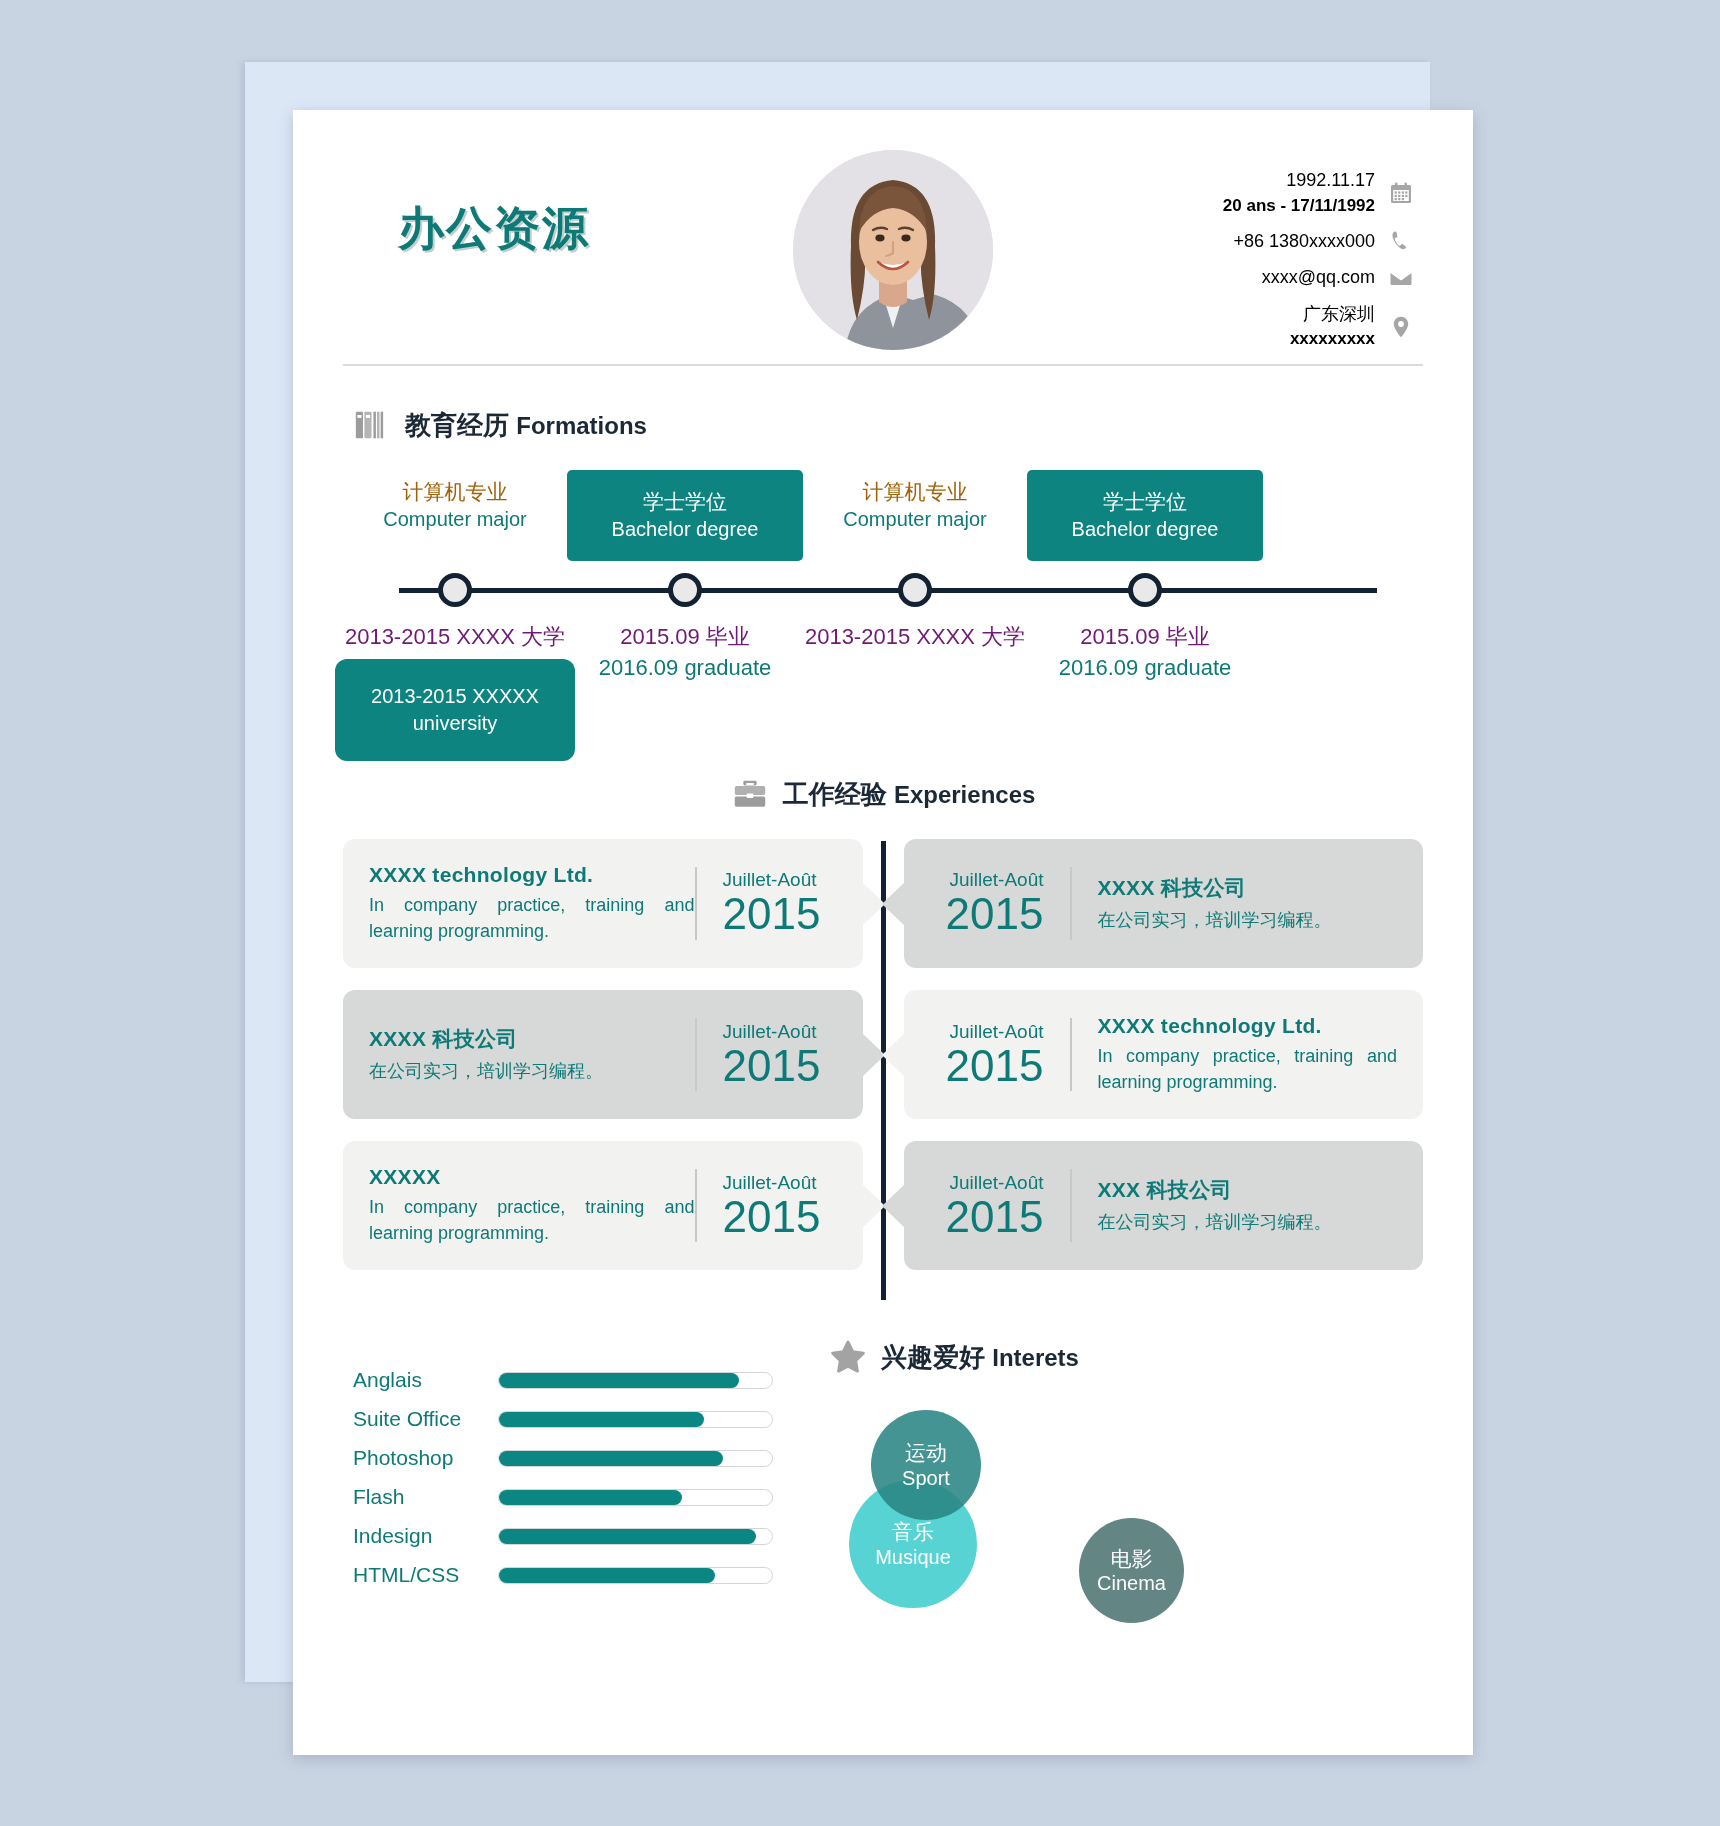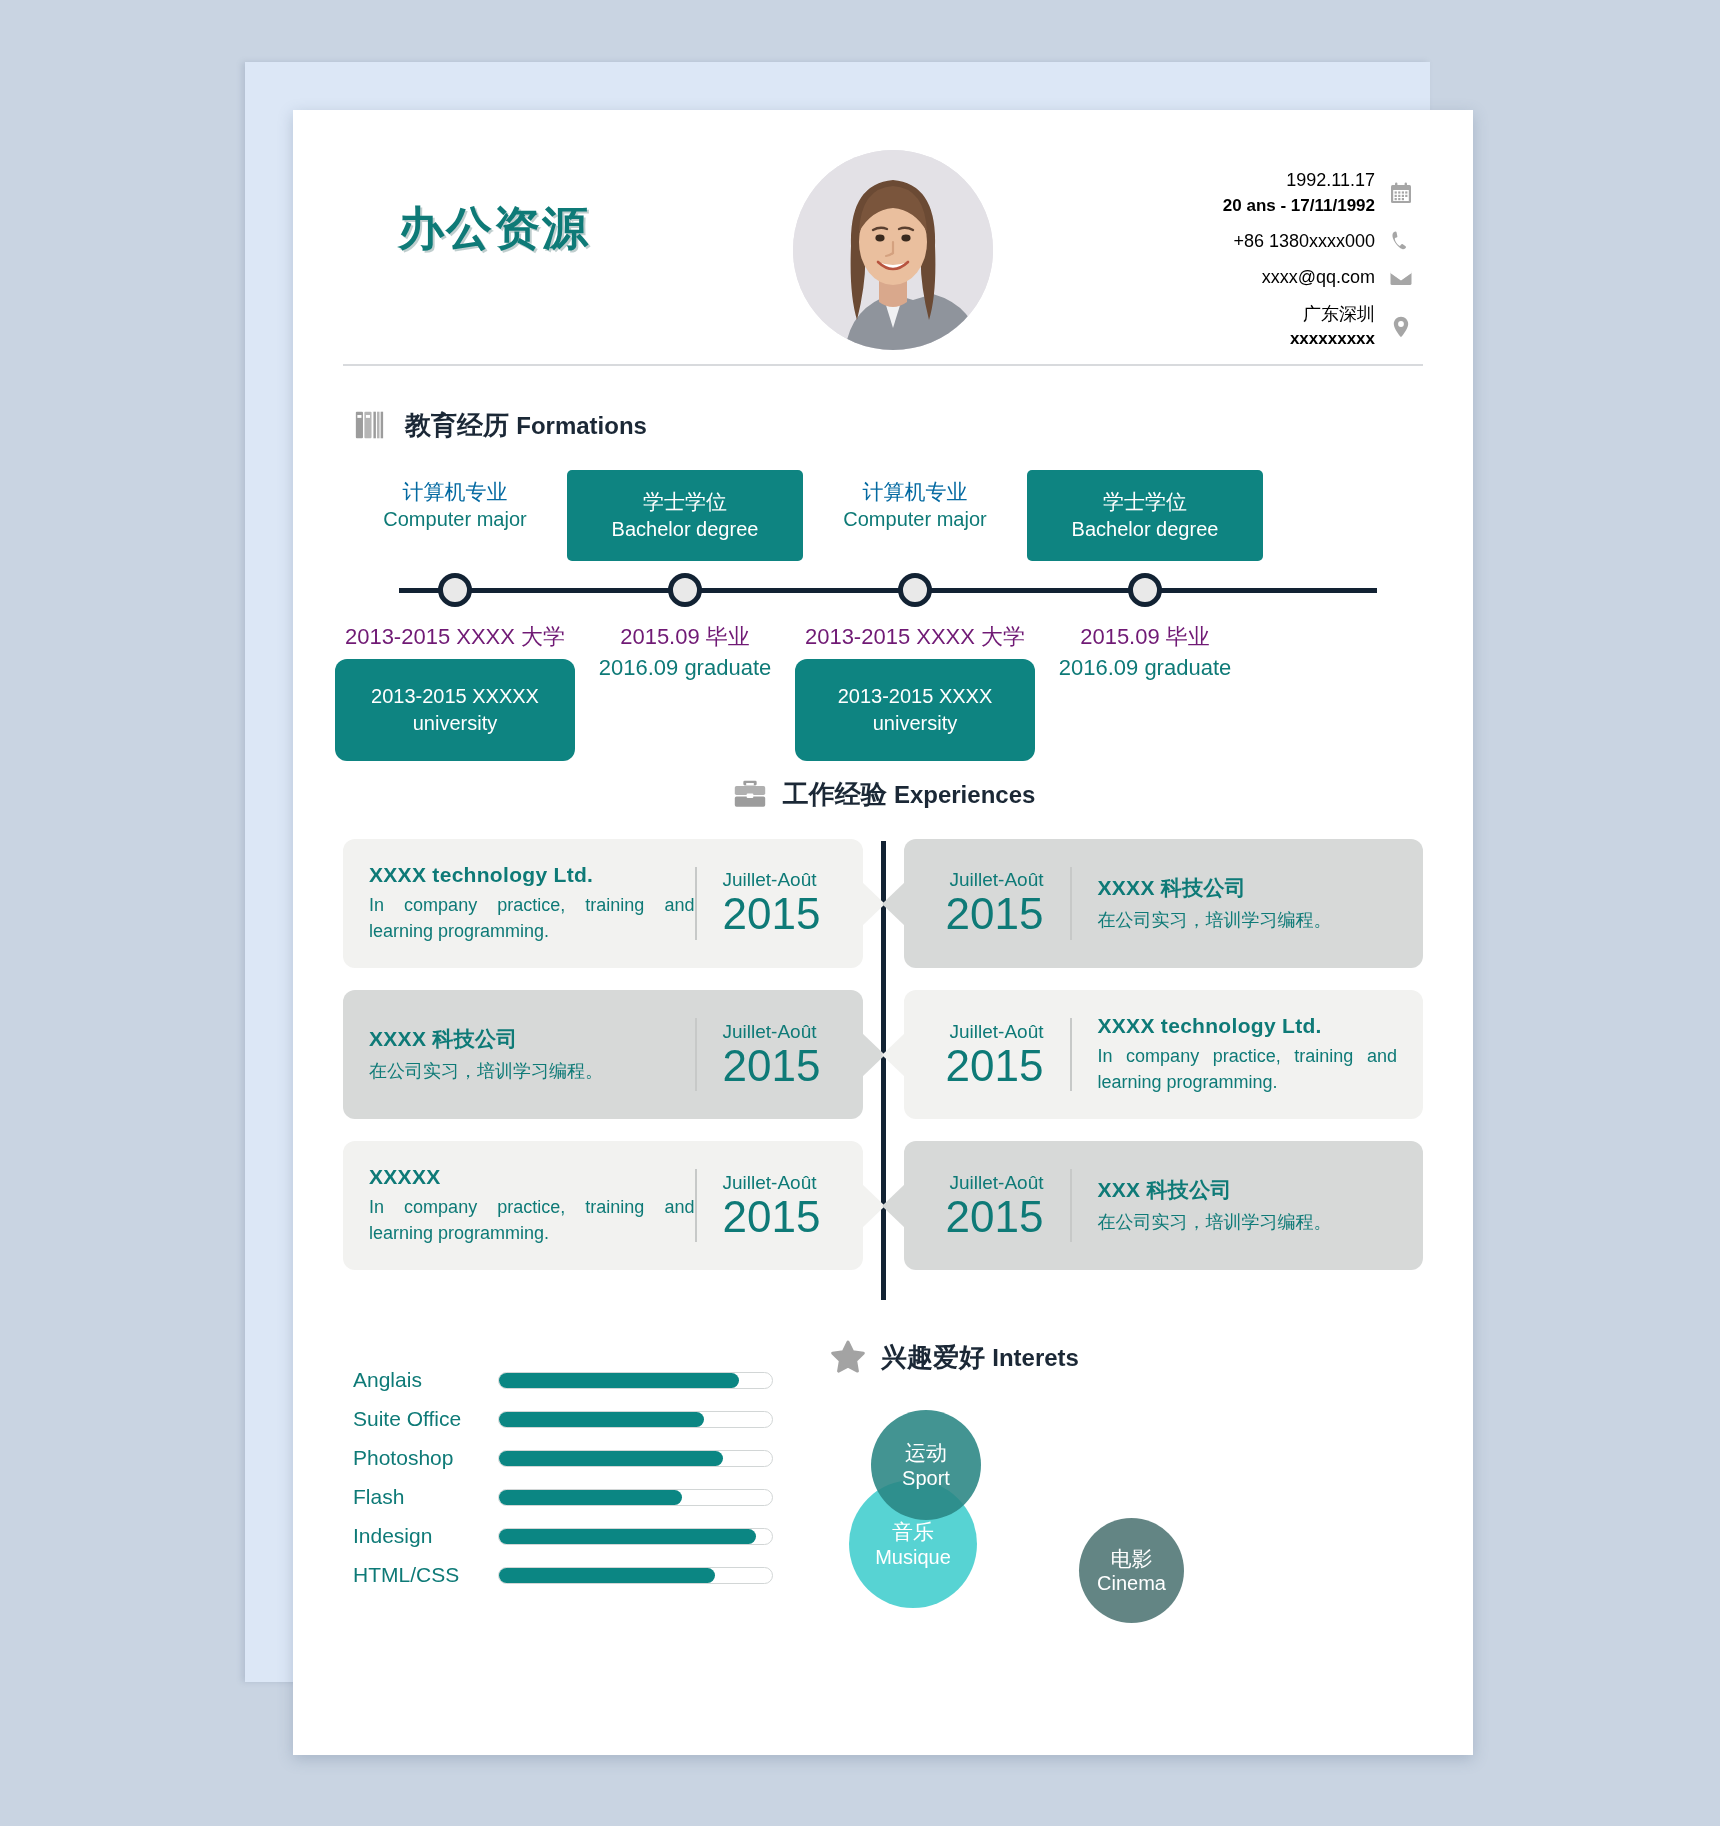--- a/index.html
+++ b/index.html
@@ -148,21 +148,21 @@
     z-index: 2;
   }
   .edu-top {
     position: absolute;
     top: 8px;
     left: 0;
     width: 100%;
     text-align: center;
     line-height: 1.35;
   }
-  .edu-top .cn { font-size: 21px; color: #0369a1; display: block; }
+  .edu-top .cn { font-size: 21px; color: #a16207; display: block; }
   .edu-top .en { font-size: 20px; color: #0e7a77; display: block; }
   .edu-top.boxed {
     background: #0e8481;
     border-radius: 5px;
     padding: 18px 6px;
     top: 0;
   }
   .edu-top.boxed .cn, .edu-top.boxed .en { color: #ffffff; }
 
   .edu-bottom {
@@ -479,21 +479,20 @@
     </div>
 
     <div class="edu-col" style="left:454px">
       <div class="edu-top">
         <span class="cn">计算机专业</span>
         <span class="en">Computer major</span>
       </div>
       <div class="dot"></div>
       <div class="edu-bottom">
         <span class="line1">2013-2015 XXXX 大学</span>
-        <div class="edu-pill">2013-2015 XXXX university</div>
       </div>
     </div>
 
     <div class="edu-col" style="left:684px">
       <div class="edu-top boxed">
         <span class="cn">学士学位</span>
         <span class="en">Bachelor degree</span>
       </div>
       <div class="dot"></div>
       <div class="edu-bottom">

